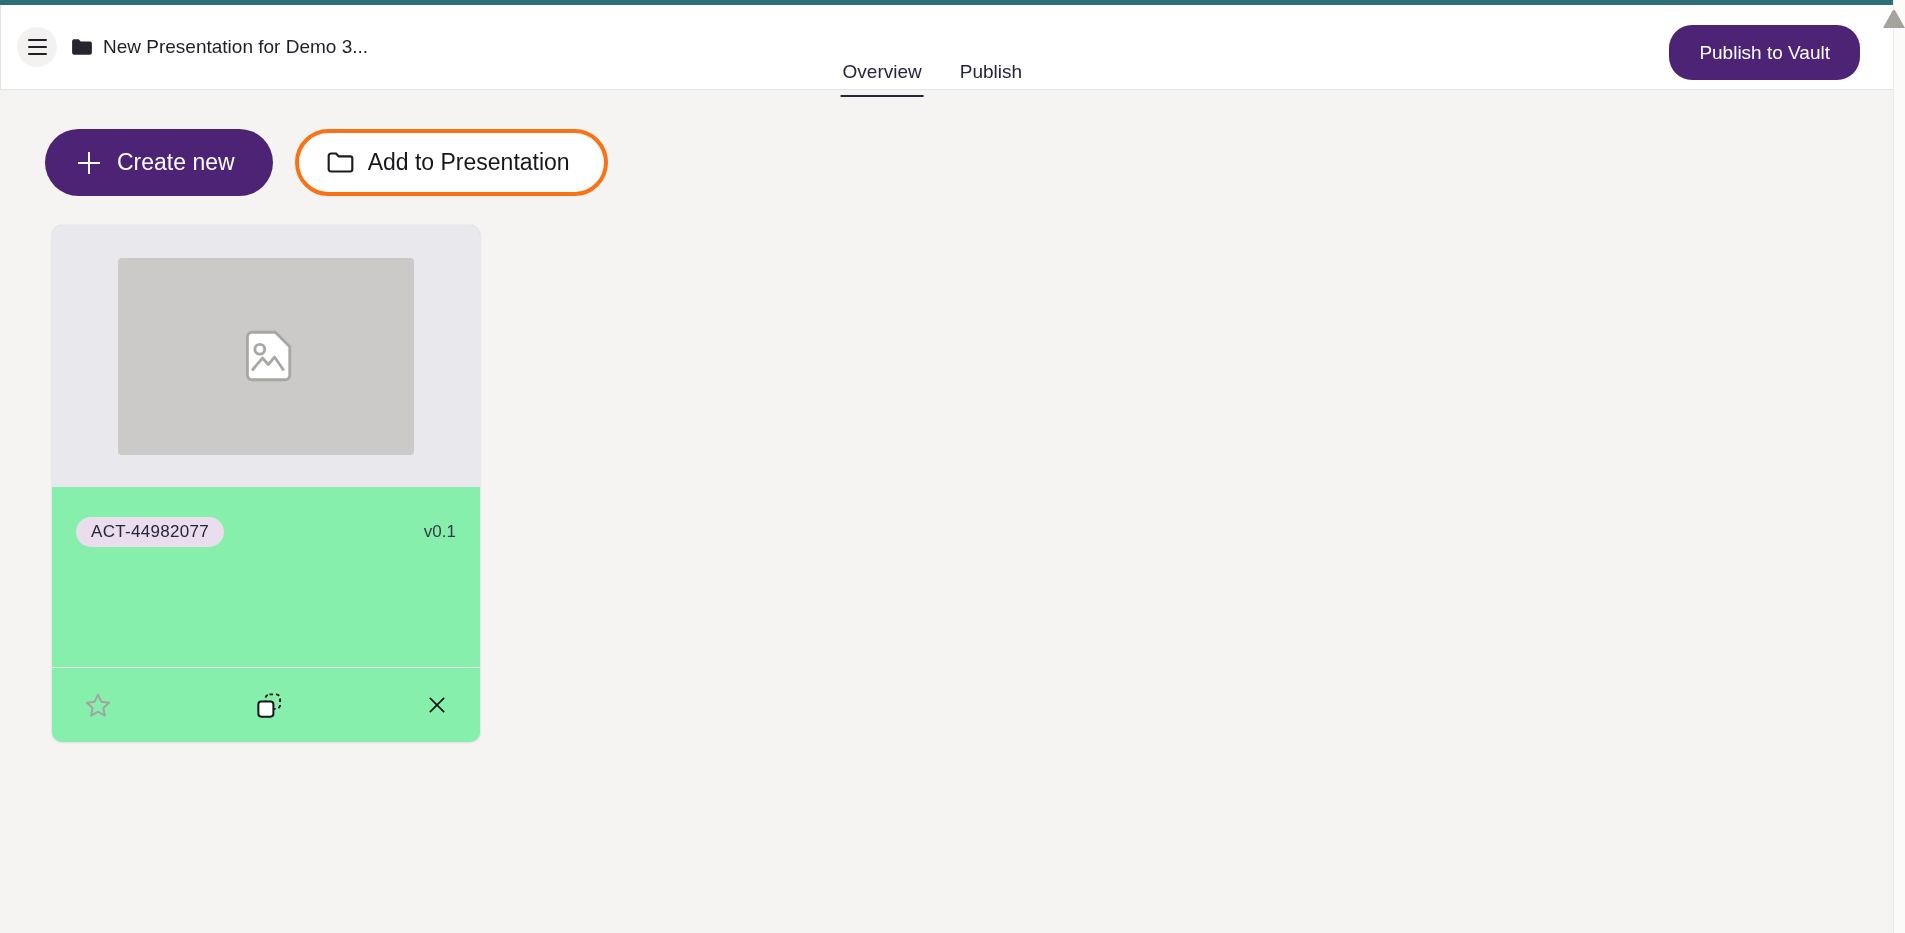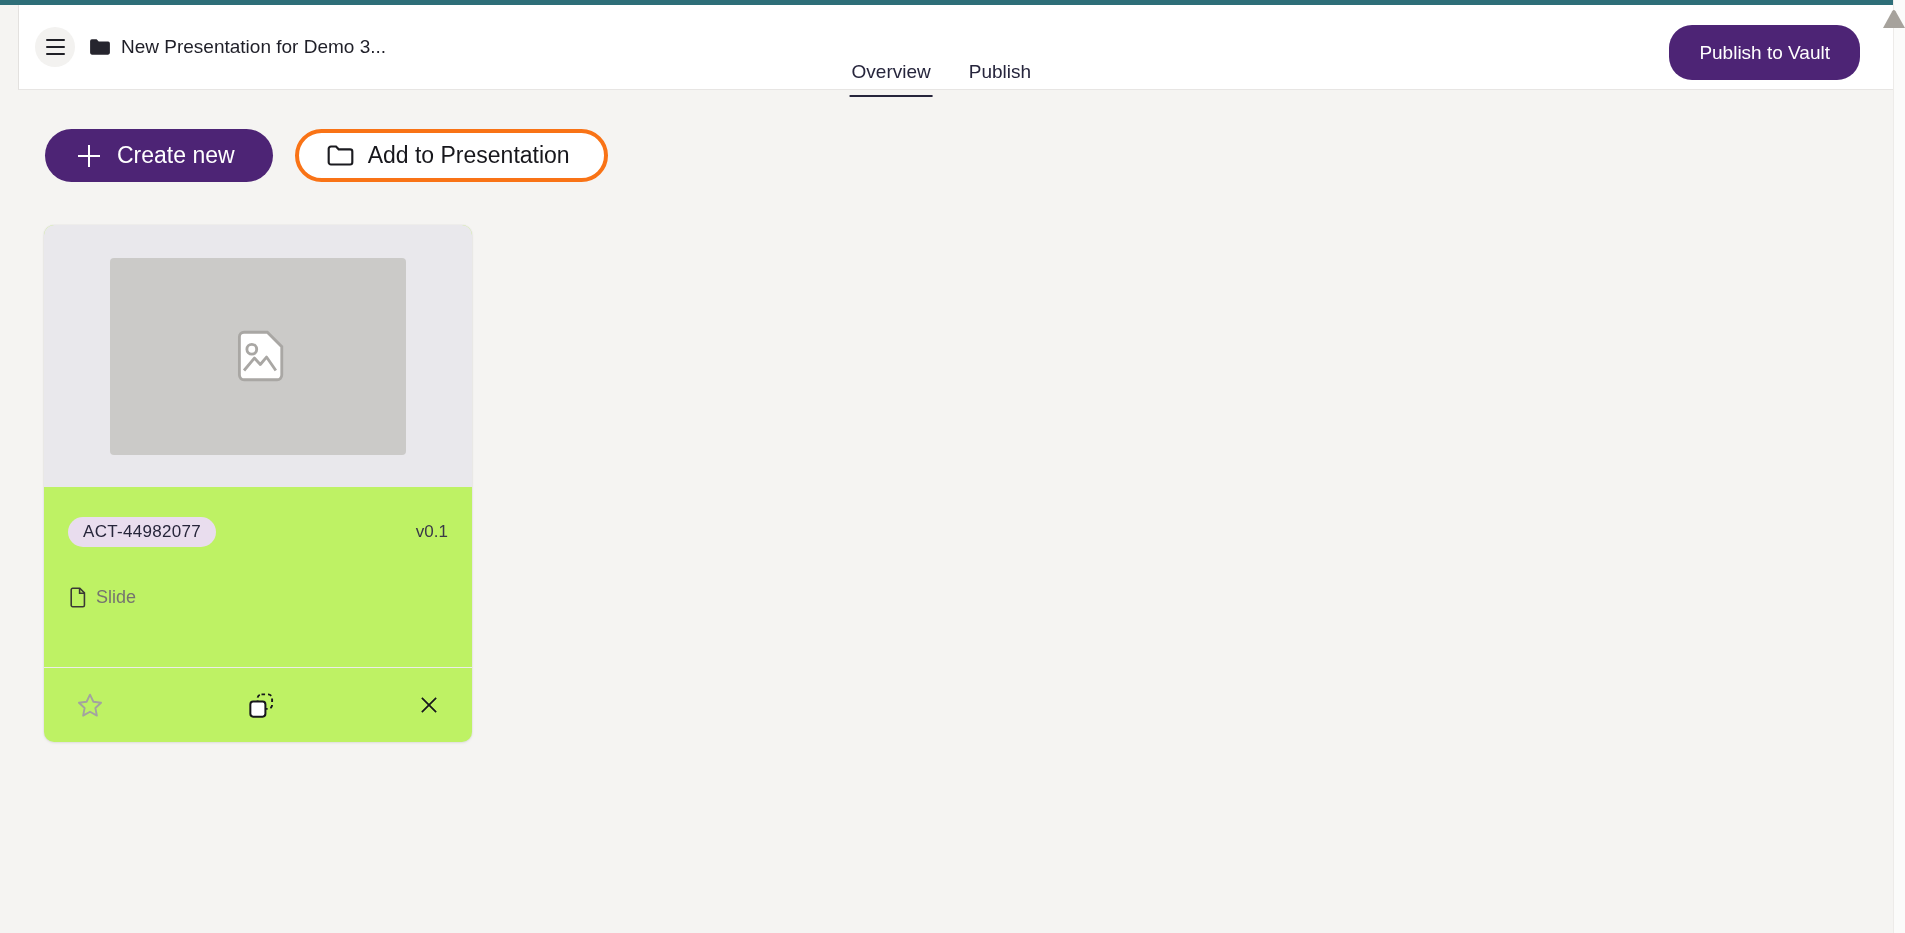--- a/index.html
+++ b/index.html
@@ -9,21 +9,21 @@
     background: #f5f4f2;
     color: #1d1c2b;
     position: relative;
   }
   .accent-bar {
     position: absolute; top: 0; left: 0; right: 12px; height: 5px;
     background: #2e6e78; z-index: 30;
   }
   
   .header {
-    position: absolute; top: 5px; left: 18px; right: 12px; height: 85px;
+    position: absolute; top: 5px; left: 0; right: 12px; height: 85px;
     background: #ffffff; border-bottom: 1px solid #e7e5e3;
     border-left: 1px solid #e3e1df;
     display: flex; align-items: center; z-index: 20;
   }
   .menu-btn {
     width: 40px; height: 40px; border-radius: 50%;
     background: #f3f2f0; border: none; cursor: pointer;
     display: flex; flex-direction: column; align-items: center; justify-content: center;
     gap: 5px; margin-left: 16px; flex: 0 0 auto;
   }
@@ -59,33 +59,33 @@
     background: #fbfbfa; border-left: 1px solid #edebe9; z-index: 25;
     overflow: visible;
   }
   .scroll-cue {
     position: absolute; top: 8px; right: -2px; z-index: 40;
   }
   
   .main { position: absolute; top: 91px; left: 0; right: 12px; bottom: 0; background: #f5f4f2; }
   .toolbar { display: flex; gap: 22px; margin: 38px 0 0 45px; }
   .btn-pill {
-    height: 53px; border-radius: 34px; display: flex; align-items: center;
+    height: 67px; border-radius: 34px; display: flex; align-items: center;
     gap: 14px; font-size: 23px; cursor: pointer; font-family: inherit;
   }
   .btn-create {
     background: #4d2475; color: #ffffff; border: none; padding: 0 38px 0 30px;
   }
   .btn-add {
     background: #ffffff; color: #17171c; border: 4px solid #f97316; padding: 0 34px 0 28px;
   }
   
   .card {
-    position: absolute; left: 44px; top: 134px; width: 428px;
-    background: #bef264; border-radius: 10px;
+    position: absolute; left: 52px; top: 134px; width: 428px;
+    background: #86efac; border-radius: 10px;
     box-shadow: 0 1px 3px rgba(0,0,0,0.08), 0 0 0 1px rgba(0,0,0,0.02);
     overflow: hidden;
   }
   .card-thumb {
     height: 262px; background: #e9e8ec;
     display: flex; align-items: center; justify-content: center;
   }
   .thumb-rect {
     width: 296px; height: 197px; background: #cbcac8; border-radius: 4px;
     display: flex; align-items: center; justify-content: center;
@@ -165,27 +165,20 @@
           <path d="M6.6 17.6 L10.6 12.8 L12.9 15.3 L15.3 12.4 L18.9 17.6" fill="none" stroke="#a9a7a4" stroke-width="1.1" stroke-linejoin="round"></path>
         </svg>
       </div>
     </div>
 
     <div class="card-info">
       <div class="info-row">
         <span class="badge">ACT-44982077</span>
         <span class="version">v0.1</span>
       </div>
-      <div class="type-row">
-        <svg width="19" height="21" viewBox="0 0 18 20">
-          <path d="M3 2.6 A1.4 1.4 0 0 1 4.4 1.2 H11.2 L15.6 5.6 V17.4 A1.4 1.4 0 0 1 14.2 18.8 H4.4 A1.4 1.4 0 0 1 3 17.4 Z" fill="none" stroke="#3a3935" stroke-width="1.5"></path>
-          <path d="M11 1.6 V6 H15.8" fill="none" stroke="#3a3935" stroke-width="1.5"></path>
-        </svg>
-        <span>Slide</span>
-      </div>
     </div>
 
     <div class="card-footer">
       <button class="icon-btn">
         <svg width="28" height="27" viewBox="0 0 24 23">
           <path d="M12 2.2 L14.9 8.3 L21.5 9.1 L16.6 13.6 L17.9 20.2 L12 16.9 L6.1 20.2 L7.4 13.6 L2.5 9.1 L9.1 8.3 Z" fill="none" stroke="#a3a2a0" stroke-width="1.6" stroke-linejoin="round"></path>
         </svg>
       </button>
       <button class="icon-btn">
         <svg width="29" height="29" viewBox="0 0 26 26">

